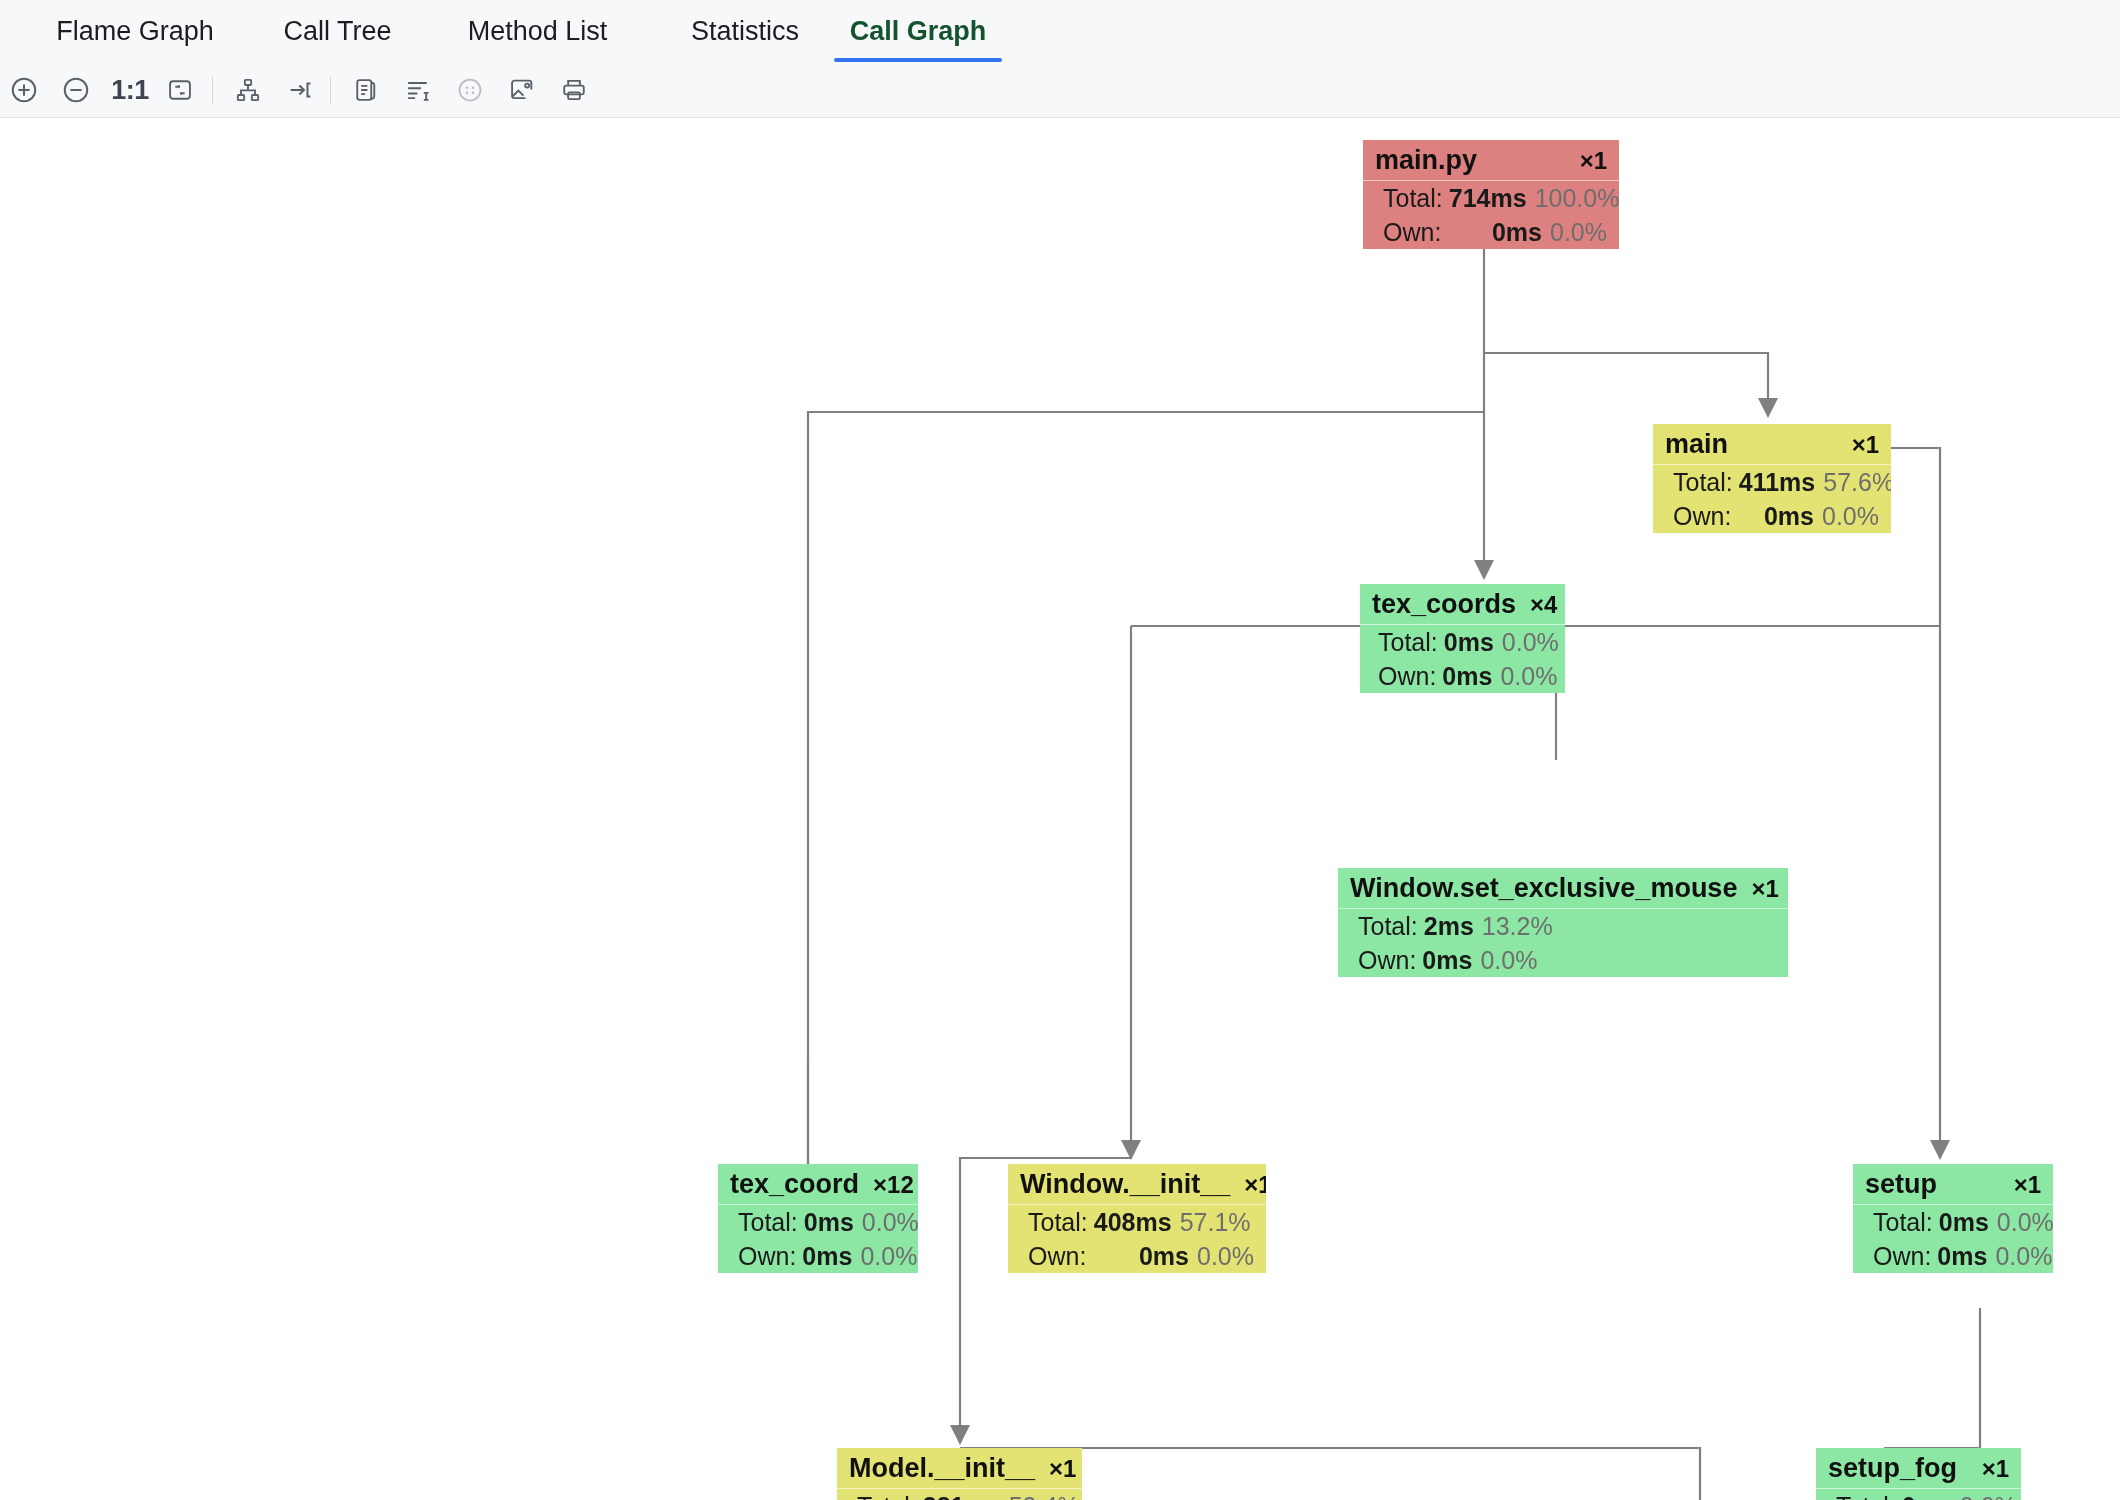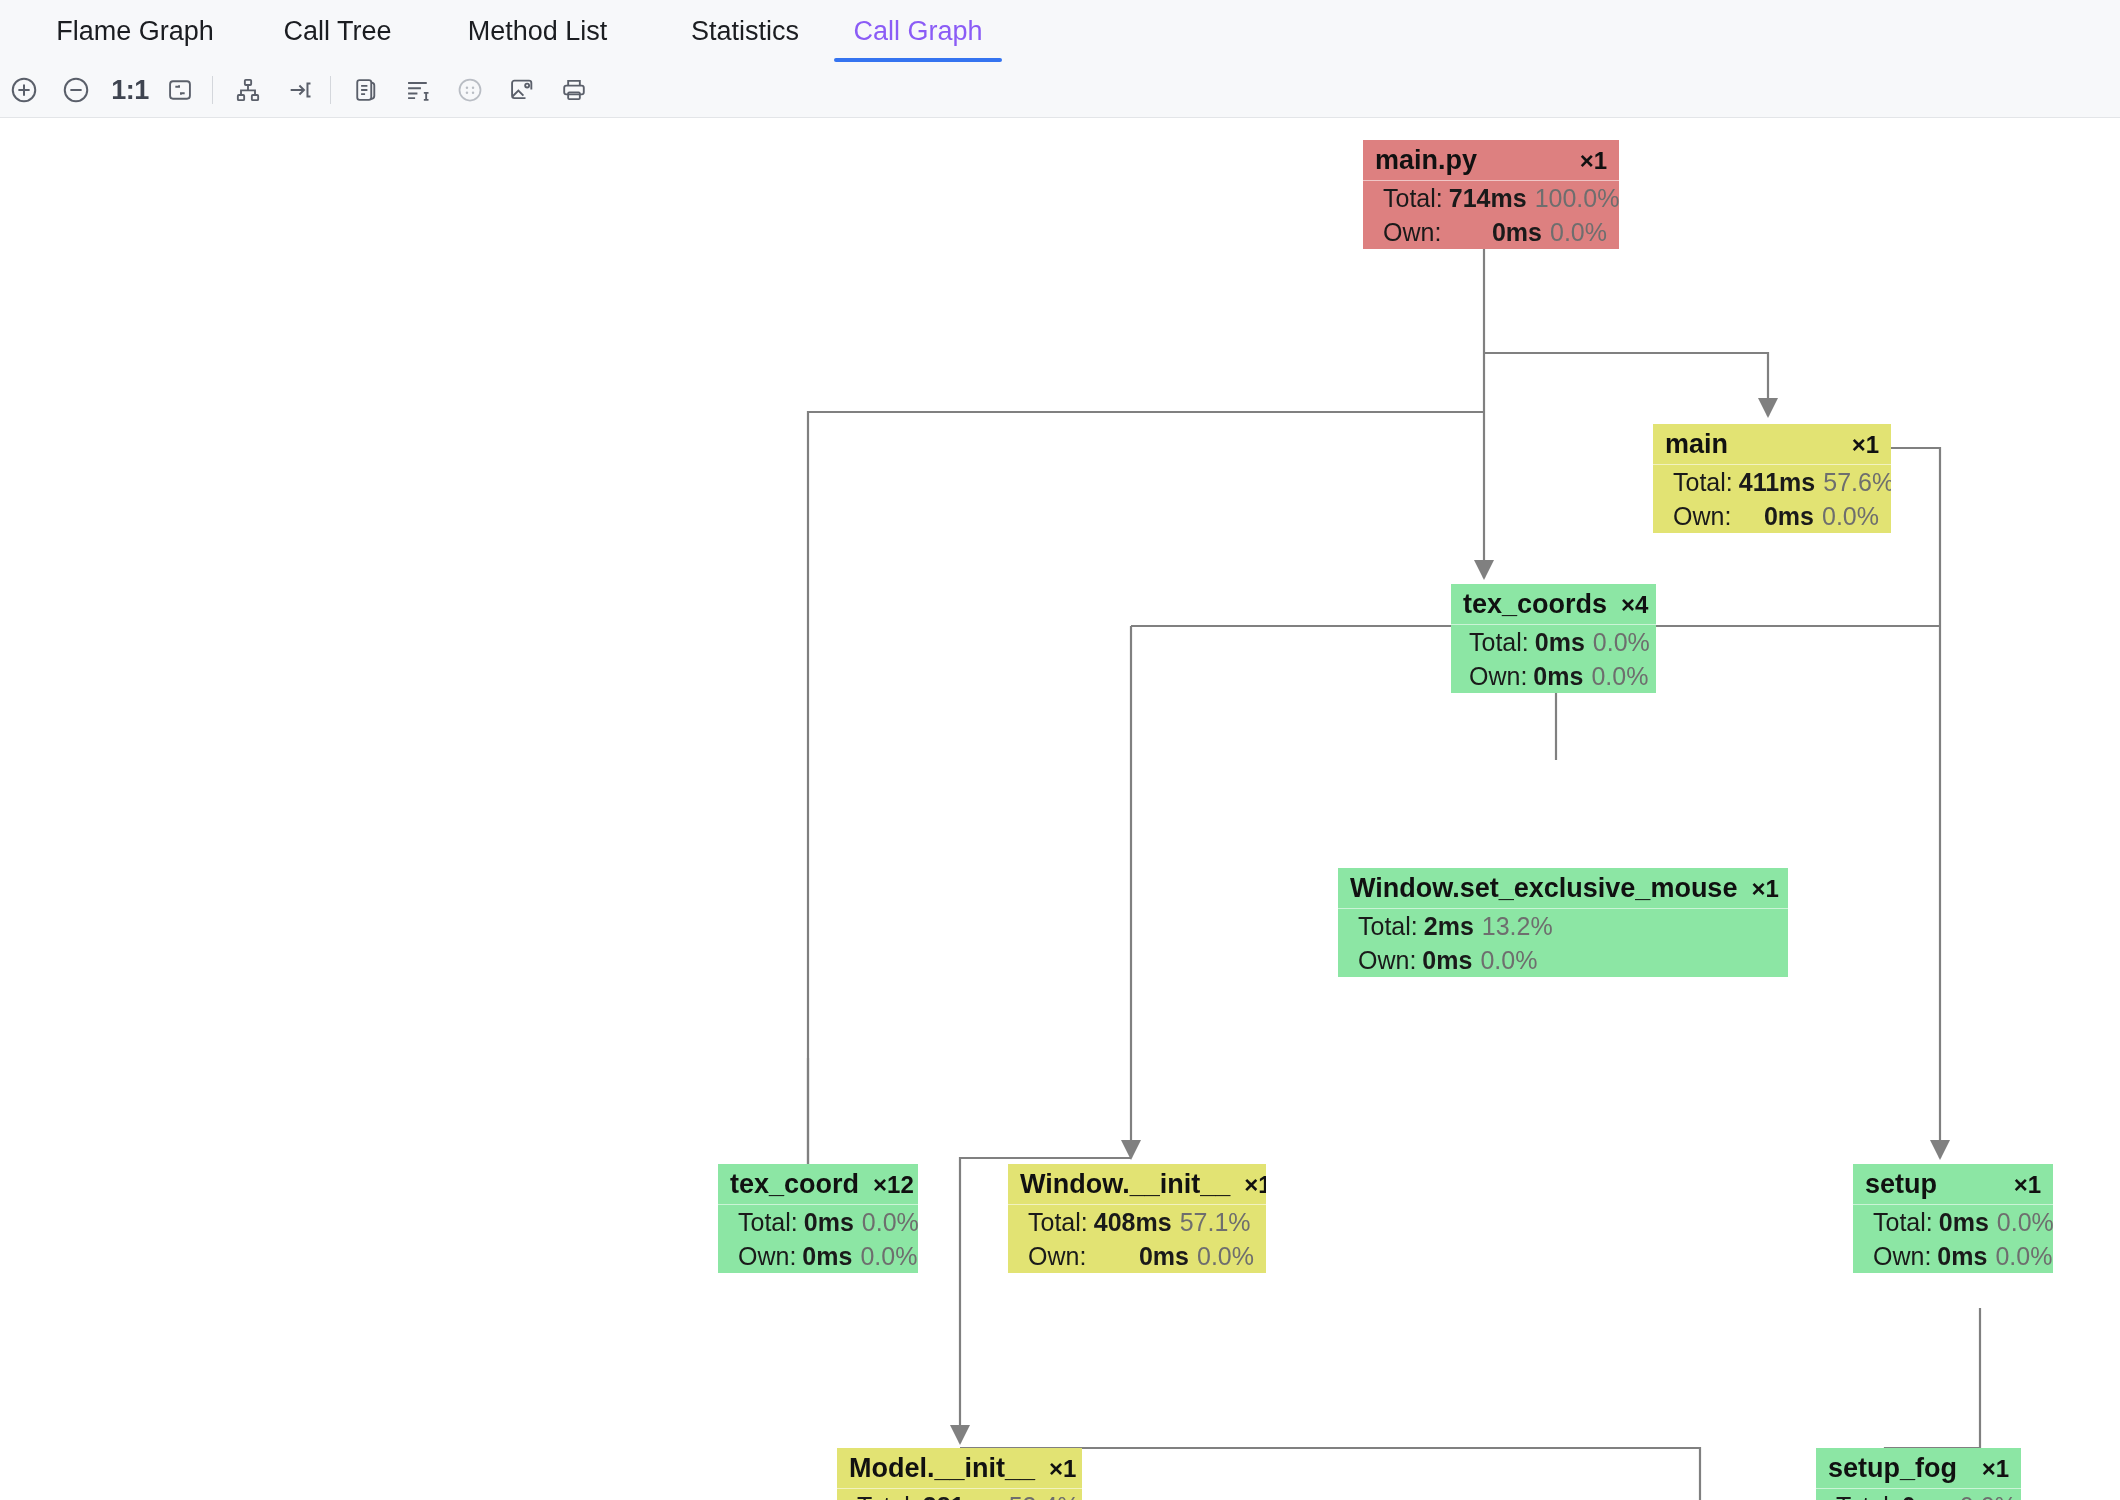--- a/index.html
+++ b/index.html
@@ -32,21 +32,21 @@
     height: 62px;
     display: flex;
     align-items: center;
     justify-content: center;
     font-size: 27px;
     color: #1b1d21;
     padding: 0 10px;
     white-space: nowrap;
     cursor: default;
   }
-  .tab.active { color: #8b5cf6; }
+  .tab.active { color: #14532d; font-weight: bold; }
   .tab-underline {
     position: absolute;
     bottom: 0;
     left: 6px; right: 6px;
     height: 4px;
     background: #3574f0;
     border-radius: 2px;
   }
 
   
@@ -319,21 +319,21 @@
         <span class="pct">57.6%</span>
       </div>
       <div class="nrow">
         <span class="lbl">Own:</span>
         <span class="spacer"></span>
         <span class="val">0ms</span>
         <span class="pct">0.0%</span>
       </div>
     </div>
 
-    <div class="node green" style="left:1443px;top:466px;width:205px">
+    <div class="node green" style="left:1352px;top:466px;width:205px">
       <div class="nhead">
         <span class="ntitle">tex_coords</span>
         <span class="ncount">×4</span>
       </div>
       <div class="nrow" style="padding-left:18px">
         <span class="lbl">Total:</span>
         <span class="val">0ms</span>
         <span class="pct">0.0%</span>
       </div>
       <div class="nrow" style="padding-left:18px">

